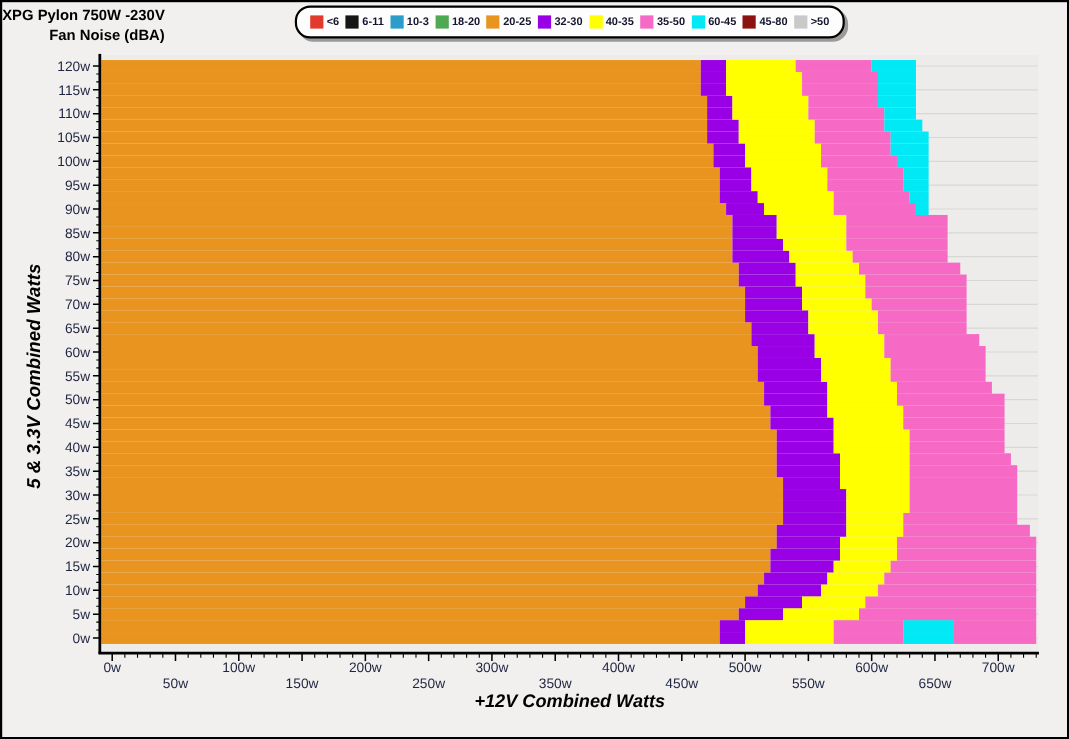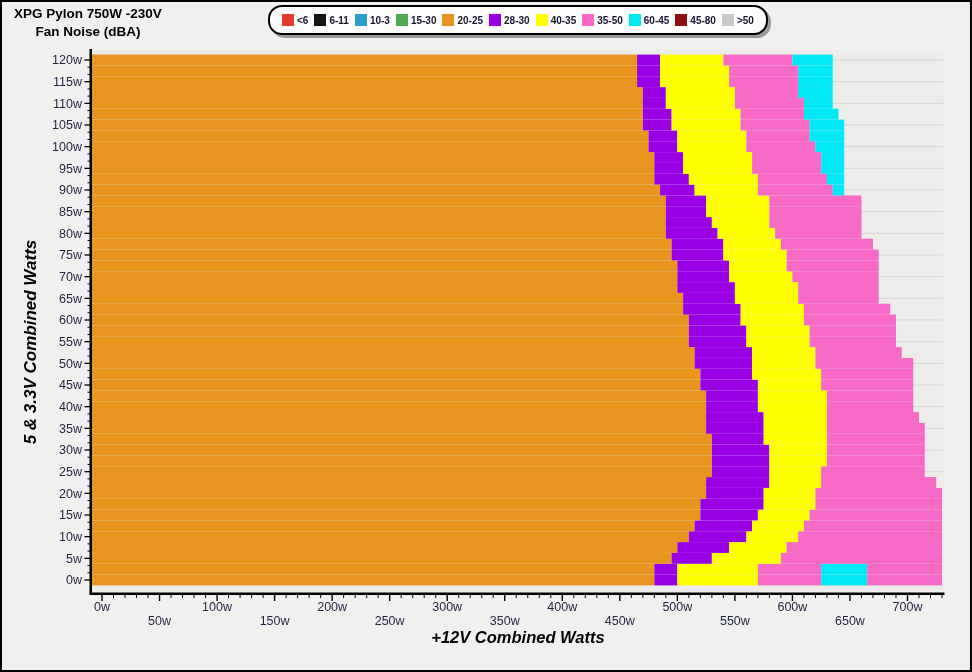--- a/index.html
+++ b/index.html
@@ -1,23 +1,23 @@
 <!DOCTYPE html>
 <html><head>
 <meta charset="utf-8">
 <style>
   html,body{margin:0;padding:0;}
   body{font-family:"Liberation Sans",sans-serif;background:#888;}
   #canvas{position:relative;width:972px;height:672px;background:#f1f0ee;
           border:2px solid #000;box-sizing:border-box;overflow:hidden;}
   #chart-svg{position:absolute;left:0;top:0;}
   svg text{font-family:"Liberation Sans",sans-serif;}
-  .title-block{position:absolute;left:12px;top:3px;color:#000;
+  .title-block{position:absolute;left:0;top:3px;color:#000;
                font-size:13.5px;font-weight:bold;line-height:1.3;}
-  .title-line2{text-align:center;}
+  .title-line2{text-align:right;}
   .legend{position:absolute;left:266px;top:3px;height:26px;
           display:flex;align-items:center;gap:6px;padding:0 12px;
           background:#fdfdfd;border:2px solid #000;border-radius:14px;
           box-shadow:3px 3px 0 #9a9a9a;}
   .legend-item{display:flex;align-items:center;gap:3px;}
   .legend-swatch{width:12px;height:12px;display:inline-block;}
   .legend-label{font-size:10px;font-weight:700;color:#15152e;white-space:nowrap;}
 </style>
 </head>
 <body>
@@ -37,29 +37,29 @@
       <span class="legend-item">
         <span class="legend-swatch" style="background: rgb(22, 22, 22);"></span>
         <span class="legend-label">6-11</span>
       </span>
       <span class="legend-item">
         <span class="legend-swatch" style="background: rgb(43, 157, 203);"></span>
         <span class="legend-label">10-3</span>
       </span>
       <span class="legend-item">
         <span class="legend-swatch" style="background: rgb(79, 169, 82);"></span>
-        <span class="legend-label">15-30</span>
+        <span class="legend-label">18-20</span>
       </span>
       <span class="legend-item">
         <span class="legend-swatch" style="background: rgb(232, 148, 31);"></span>
         <span class="legend-label">20-25</span>
       </span>
       <span class="legend-item">
         <span class="legend-swatch" style="background: rgb(153, 0, 230);"></span>
-        <span class="legend-label">28-30</span>
+        <span class="legend-label">32-30</span>
       </span>
       <span class="legend-item">
         <span class="legend-swatch" style="background: rgb(255, 255, 0);"></span>
         <span class="legend-label">40-35</span>
       </span>
       <span class="legend-item">
         <span class="legend-swatch" style="background: rgb(246, 105, 197);"></span>
         <span class="legend-label">35-50</span>
       </span>
       <span class="legend-item">

